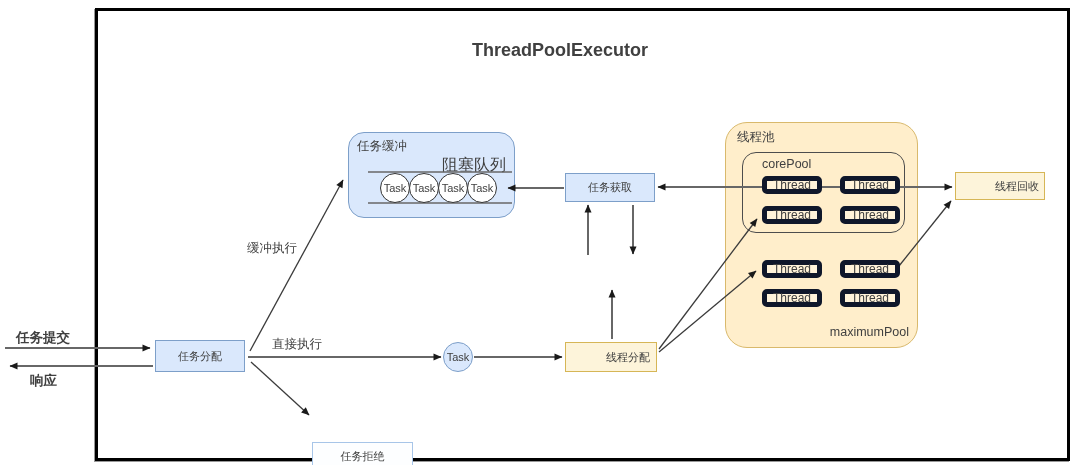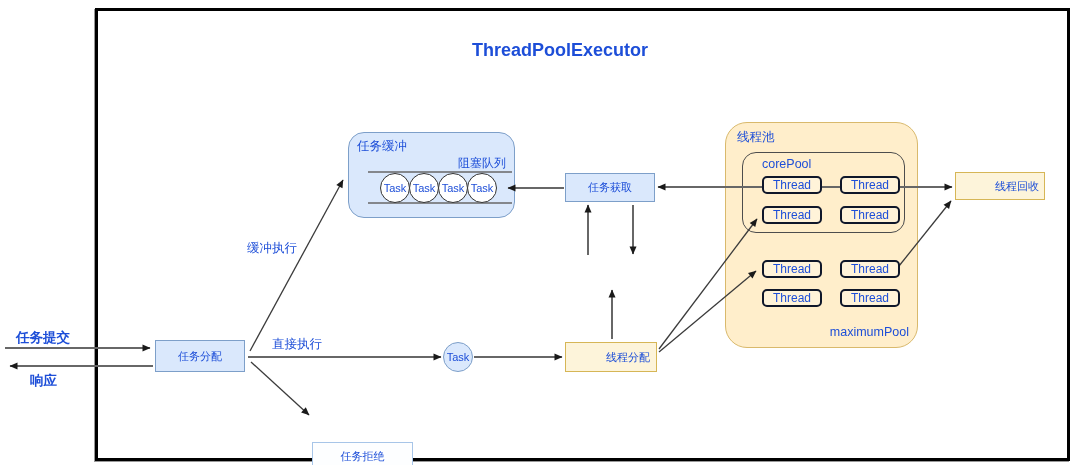--- a/index.html
+++ b/index.html
@@ -1,18 +1,18 @@
 <!DOCTYPE html>
 <html><head>
 <meta charset="utf-8">
 <style>
   html,body { margin:0; padding:0; background:#fff; }
   .canvas {
     position:relative; width:1085px; height:465px; background:#ffffff;
-    font-family:"Liberation Sans","DejaVu Sans",sans-serif; color:#1d4ed8;
+    font-family:"Liberation Sans","DejaVu Sans",sans-serif; color:#404040;
     overflow:hidden;
   }
   .frame {
     position:absolute; left:95px; top:8px; width:975px; height:453px;
     border:3px solid #000; box-sizing:border-box; z-index:1; background:transparent;
     box-shadow:-1px 1px 0 #999;
   }
   .title {
     position:absolute; left:380px; top:40px; width:360px; text-align:center;
     font-size:18px; font-weight:bold; z-index:10;
@@ -37,21 +37,21 @@
   #thread-dispatch{ left:565px; top:342px; width:92px;  height:30px; }
   #task-reject    { left:312px; top:418px; width:101px; height:29px;margin-top:24px; }
   #thread-recycle { left:955px; top:172px; width:90px;  height:28px; }
 
   #buffer {
     position:absolute; left:348px; top:132px; width:167px; height:86px;
     border-radius:16px; background:#dae8fc; border:1px solid #7d9fc9;
     box-sizing:border-box; z-index:2;
   }
   #buffer-label { position:absolute; left:8px; top:5px; font-size:12.5px; }
-  #queue-label  { position:absolute; right:8px; top:22px; font-size:12px; }
+  #queue-label  { position:absolute; right:8px; top:22px; font-size:16px; }
 
   .qtask {
     position:absolute; width:30px; height:30px; border-radius:50%;
     background:#fff; border:1.3px solid #333; box-sizing:border-box;
     display:flex; align-items:center; justify-content:center;
     font-size:11px; z-index:10;
   }
   #qtask-0 { left:380px; top:173px; } #qtask-1 { left:409px; top:173px; }
   #qtask-2 { left:438px; top:173px; } #qtask-3 { left:467px; top:173px; }
   #task-circle {
@@ -69,21 +69,21 @@
   #pool-label { position:absolute; left:11px; top:6px; font-size:12.5px; }
   #max-label  { position:absolute; right:8px; bottom:8px; font-size:12.5px; }
   #corepool {
     position:absolute; left:742px; top:152px; width:163px; height:81px;
     border-radius:14px; border:1px solid #4d4d4d; box-sizing:border-box; z-index:3;
   }
   #corepool-label { position:absolute; left:19px; top:4px; font-size:12.5px; }
 
   .thread {
     position:absolute; width:60px; height:18px; border-radius:5px;
-    background:#fff3d9; border:2px solid #0f172a; box-sizing:border-box;
+    background:#fff3d9; border:5px solid #0f172a; box-sizing:border-box;
     display:flex; align-items:center; justify-content:center;
     font-size:12px; z-index:10;
   }
   #thr-c0 { left:762px; top:176px; } #thr-c1 { left:840px; top:176px; }
   #thr-c2 { left:762px; top:206px; } #thr-c3 { left:840px; top:206px; }
   #thr-m0 { left:762px; top:260px; } #thr-m1 { left:840px; top:260px; }
   #thr-m2 { left:762px; top:289px; } #thr-m3 { left:840px; top:289px; }
 
   .elabel { position:absolute; font-size:12.5px; z-index:10; white-space:nowrap; }
   #lbl-submit   { left:16px;  top:329px; font-weight:bold; font-size:13.5px; }

